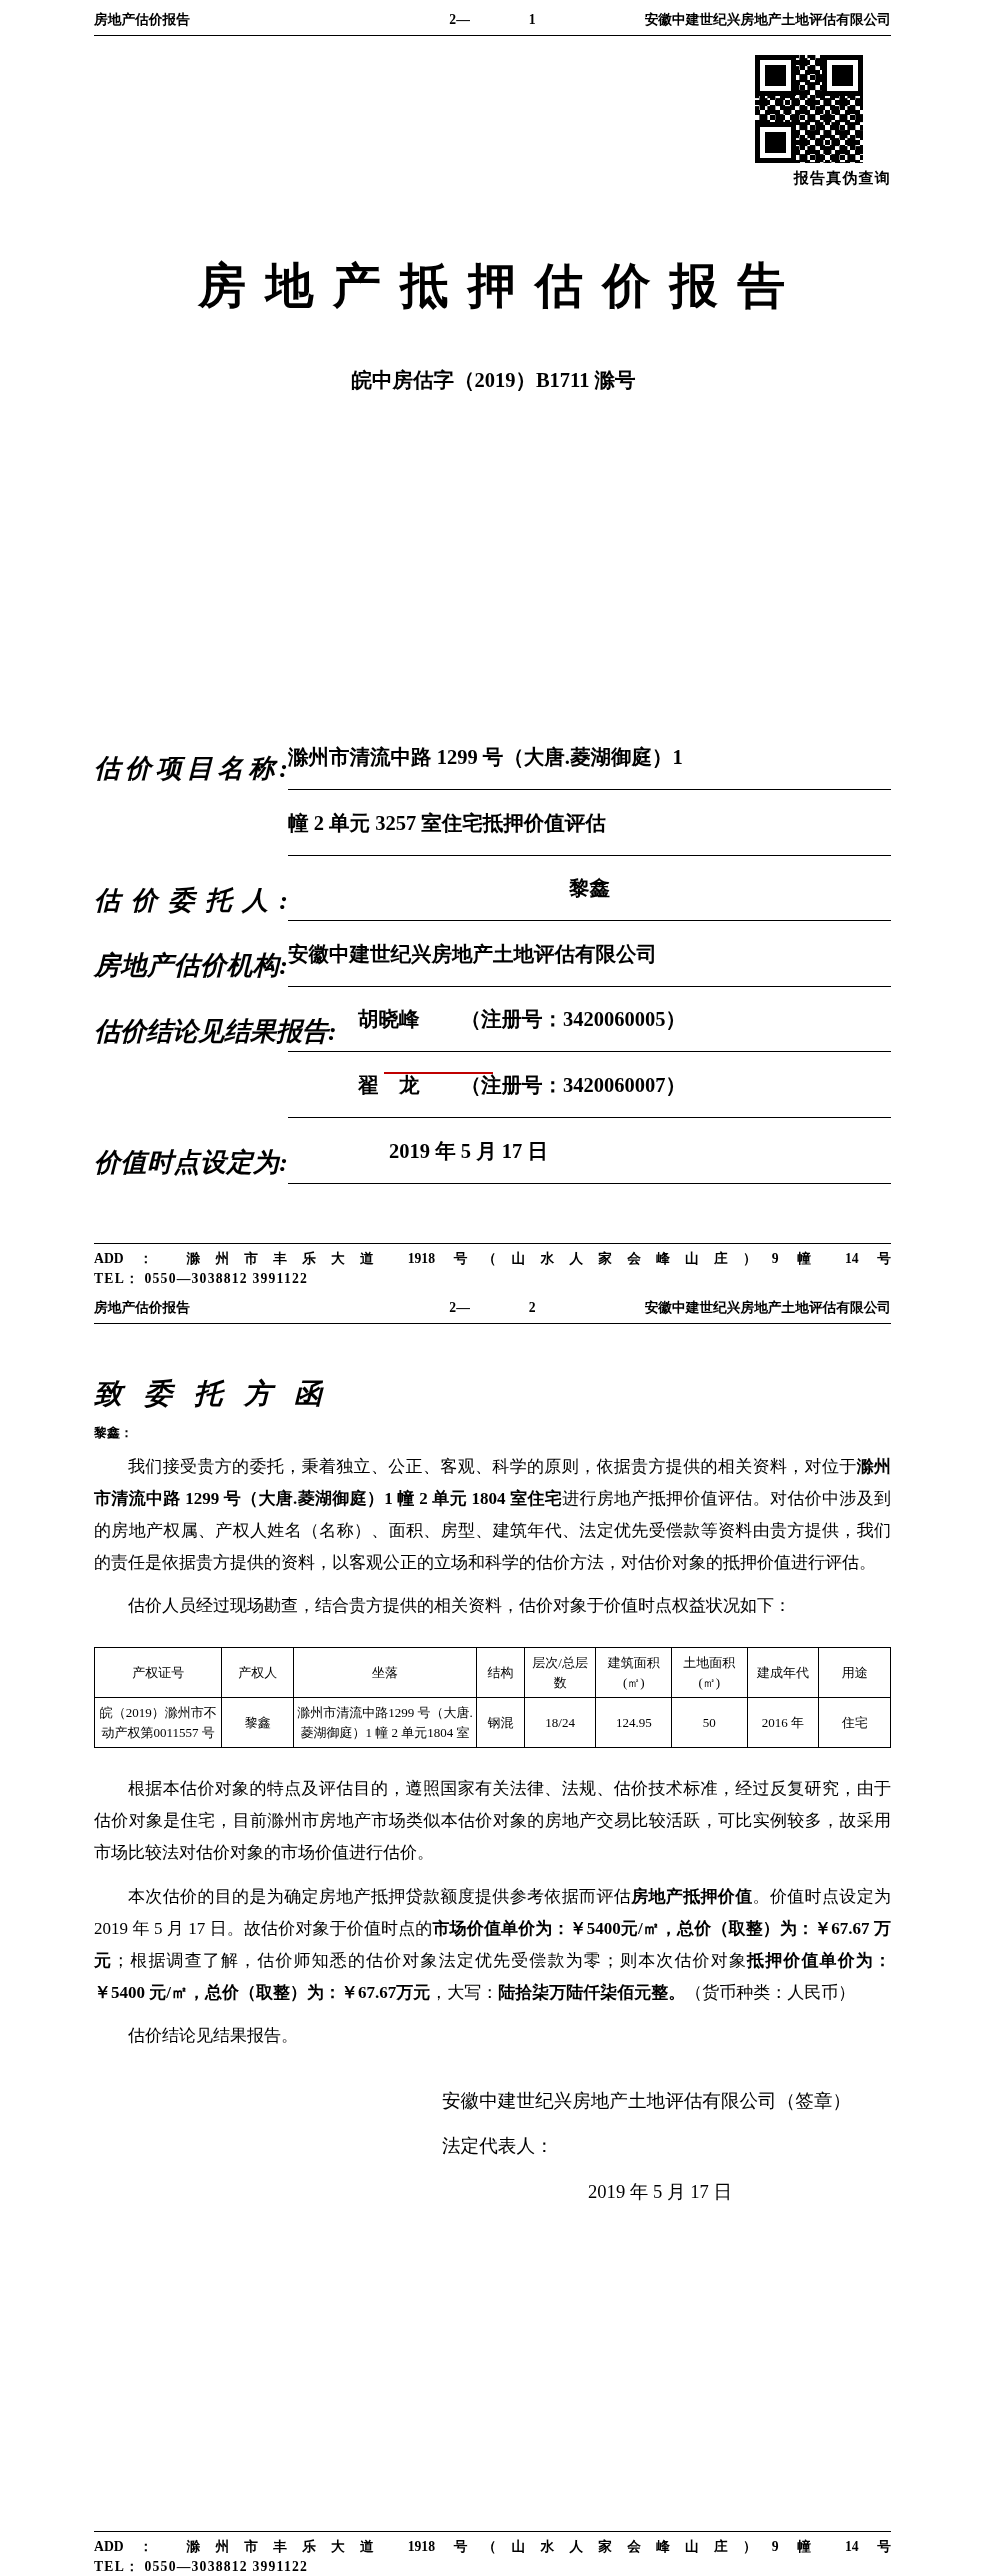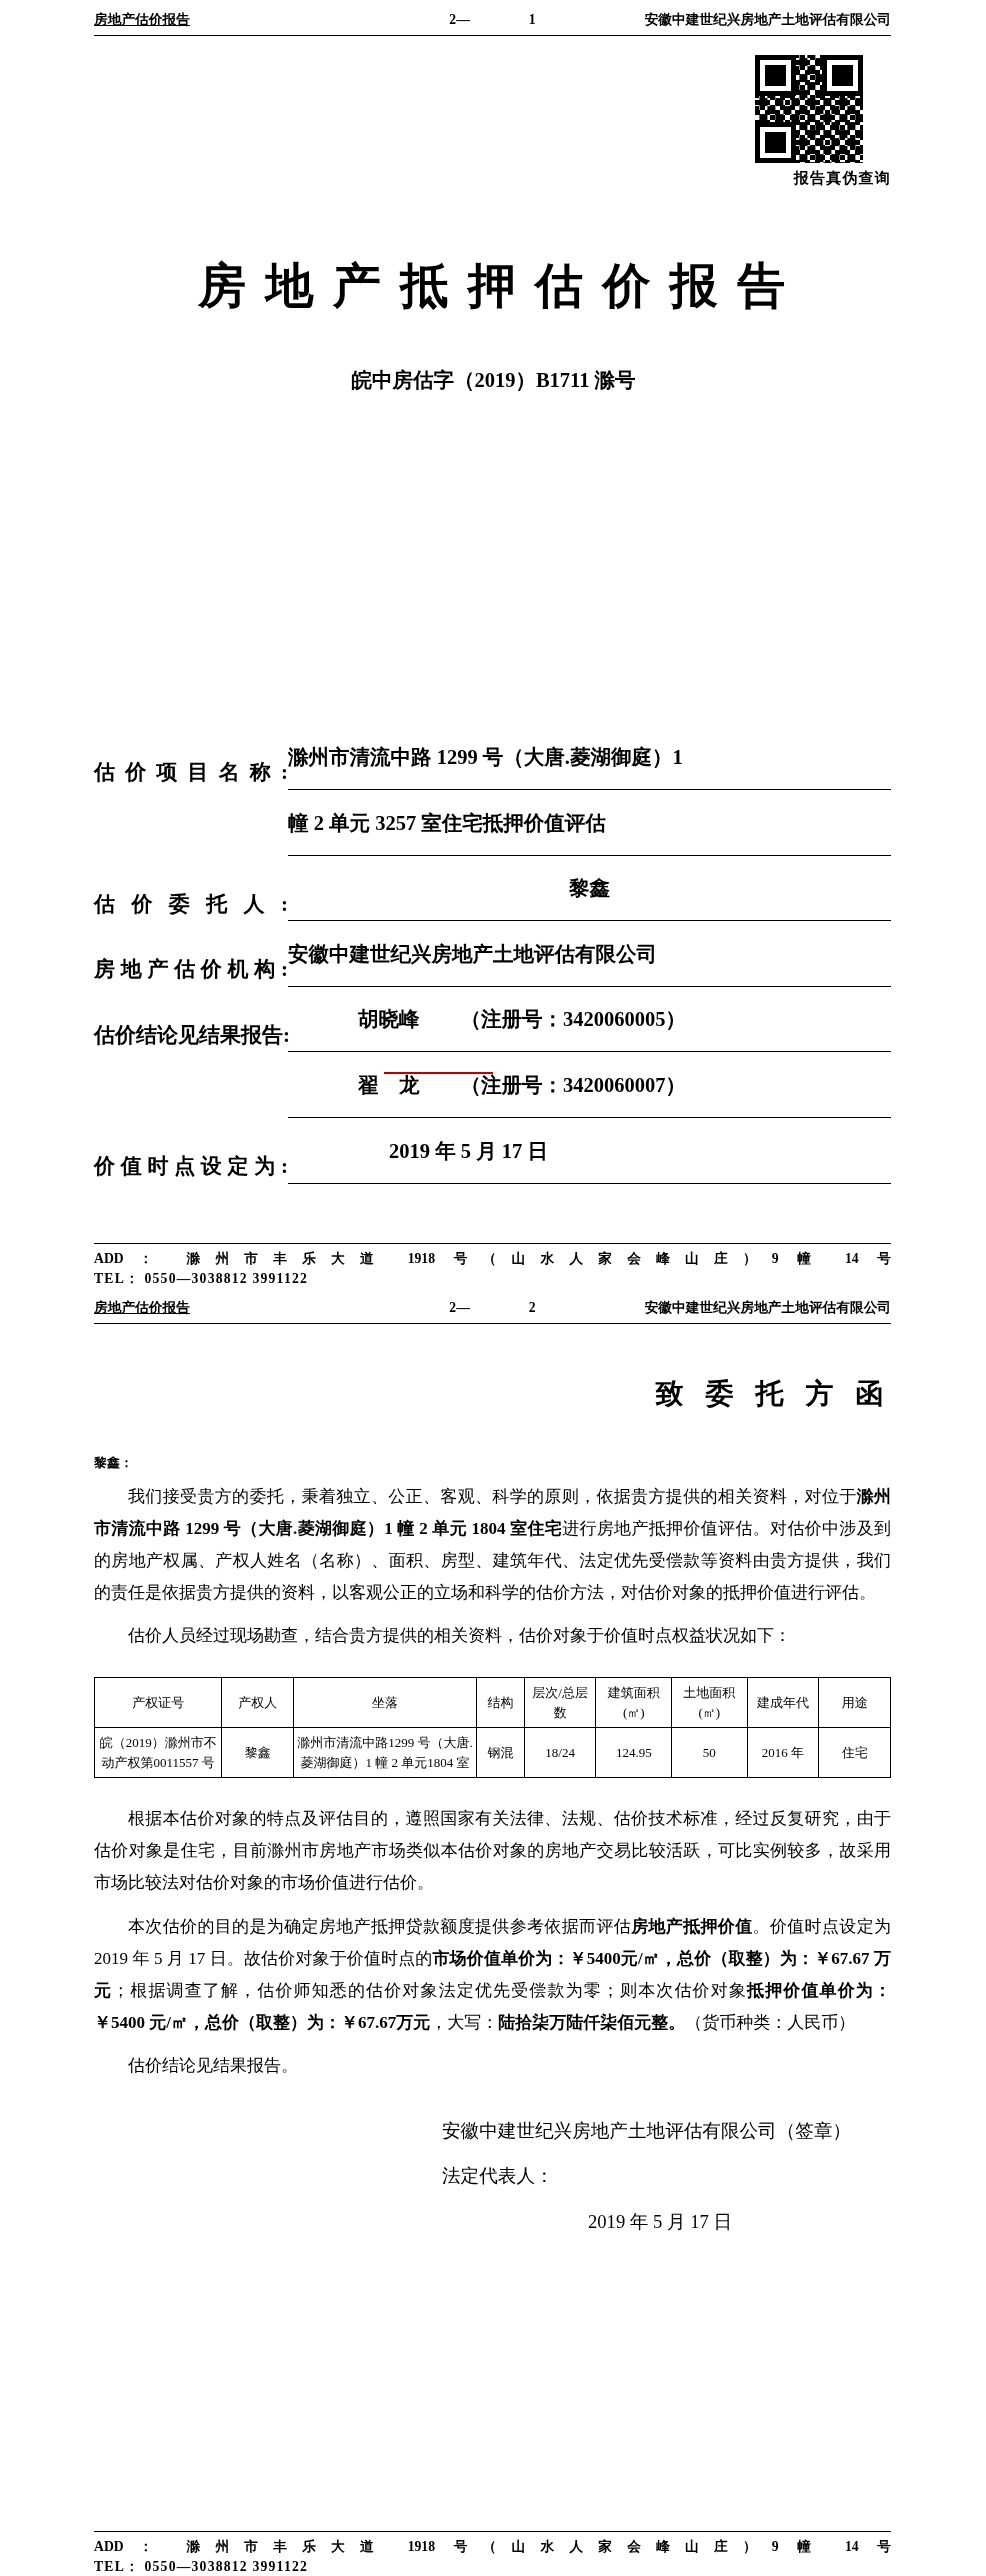--- a/index.html
+++ b/index.html
@@ -21,21 +21,21 @@
     position: absolute;
     left: 94px; right: 96px; top: 11.2px;
     display: flex;
     align-items: baseline;
     border-bottom: 1.9px solid #000;
     padding-bottom: 6.2px;
     font-size: 13.7px;
     font-weight: bold;
     word-break: keep-all;
   }
-  .ph-left  { flex: 1; text-align: left; text-decoration: underline; }
+  .ph-left  { flex: 1; text-align: left; }
   .ph-center{ display: flex; gap: 59px; }
   .ph-right { flex: 1; text-align: right; }
 
   .pg-footer {
     position: absolute;
     left: 94px; right: 96px; top: 1243px;
     border-top: 1.9px solid #000;
     padding-top: 5px;
     font-size: 13.7px;
     font-weight: bold;
@@ -89,25 +89,26 @@
   }
   .form {
     position: absolute;
     left: 94px; right: 96px; top: 743px;
     font-weight: bold;
   }
   .frow { display: flex; align-items: flex-end; margin-bottom: 18.6px; min-height: 32px; }
   .flabel {
     display: inline-block;
     width: 194px;
-    font-size: 21px;
+    font-size: 26px;
     text-align: justify;
     text-align-last: justify;
     padding-bottom: 3.7px;
     word-break: keep-all;
+    font-style: italic;
   }
   .fvalue {
     position: relative;
     flex: 1;
     border-bottom: 1.9px solid #000;
     padding-bottom: 17px;
     font-size: 20.5px;
     min-height: 29px;
     white-space: nowrap;
   }
@@ -120,25 +121,26 @@
     width: 109px; height: 1.9px;
     background: #c00000;
   }
 
   
   .page2-content {
     position: absolute;
     left: 94px; right: 96px; top: 87px;
   }
   .letter-title {
-    text-align: right;
+    text-align: left;
     font-size: 28px;
     font-weight: bold;
     letter-spacing: 7.5px;
-    margin-bottom: 37px;
+    margin-bottom: 7px;
+    font-style: italic;
   }
   .salutation { font-size: 13px; font-weight: bold; margin-bottom: 6.2px; line-height: 25px; }
   .para {
     margin: 0 0 11.2px 0;
     font-size: 17px;
     line-height: 32px;
     text-align: justify;
     text-indent: 2em;
   }
   .seg-bold { font-weight: bold; }

